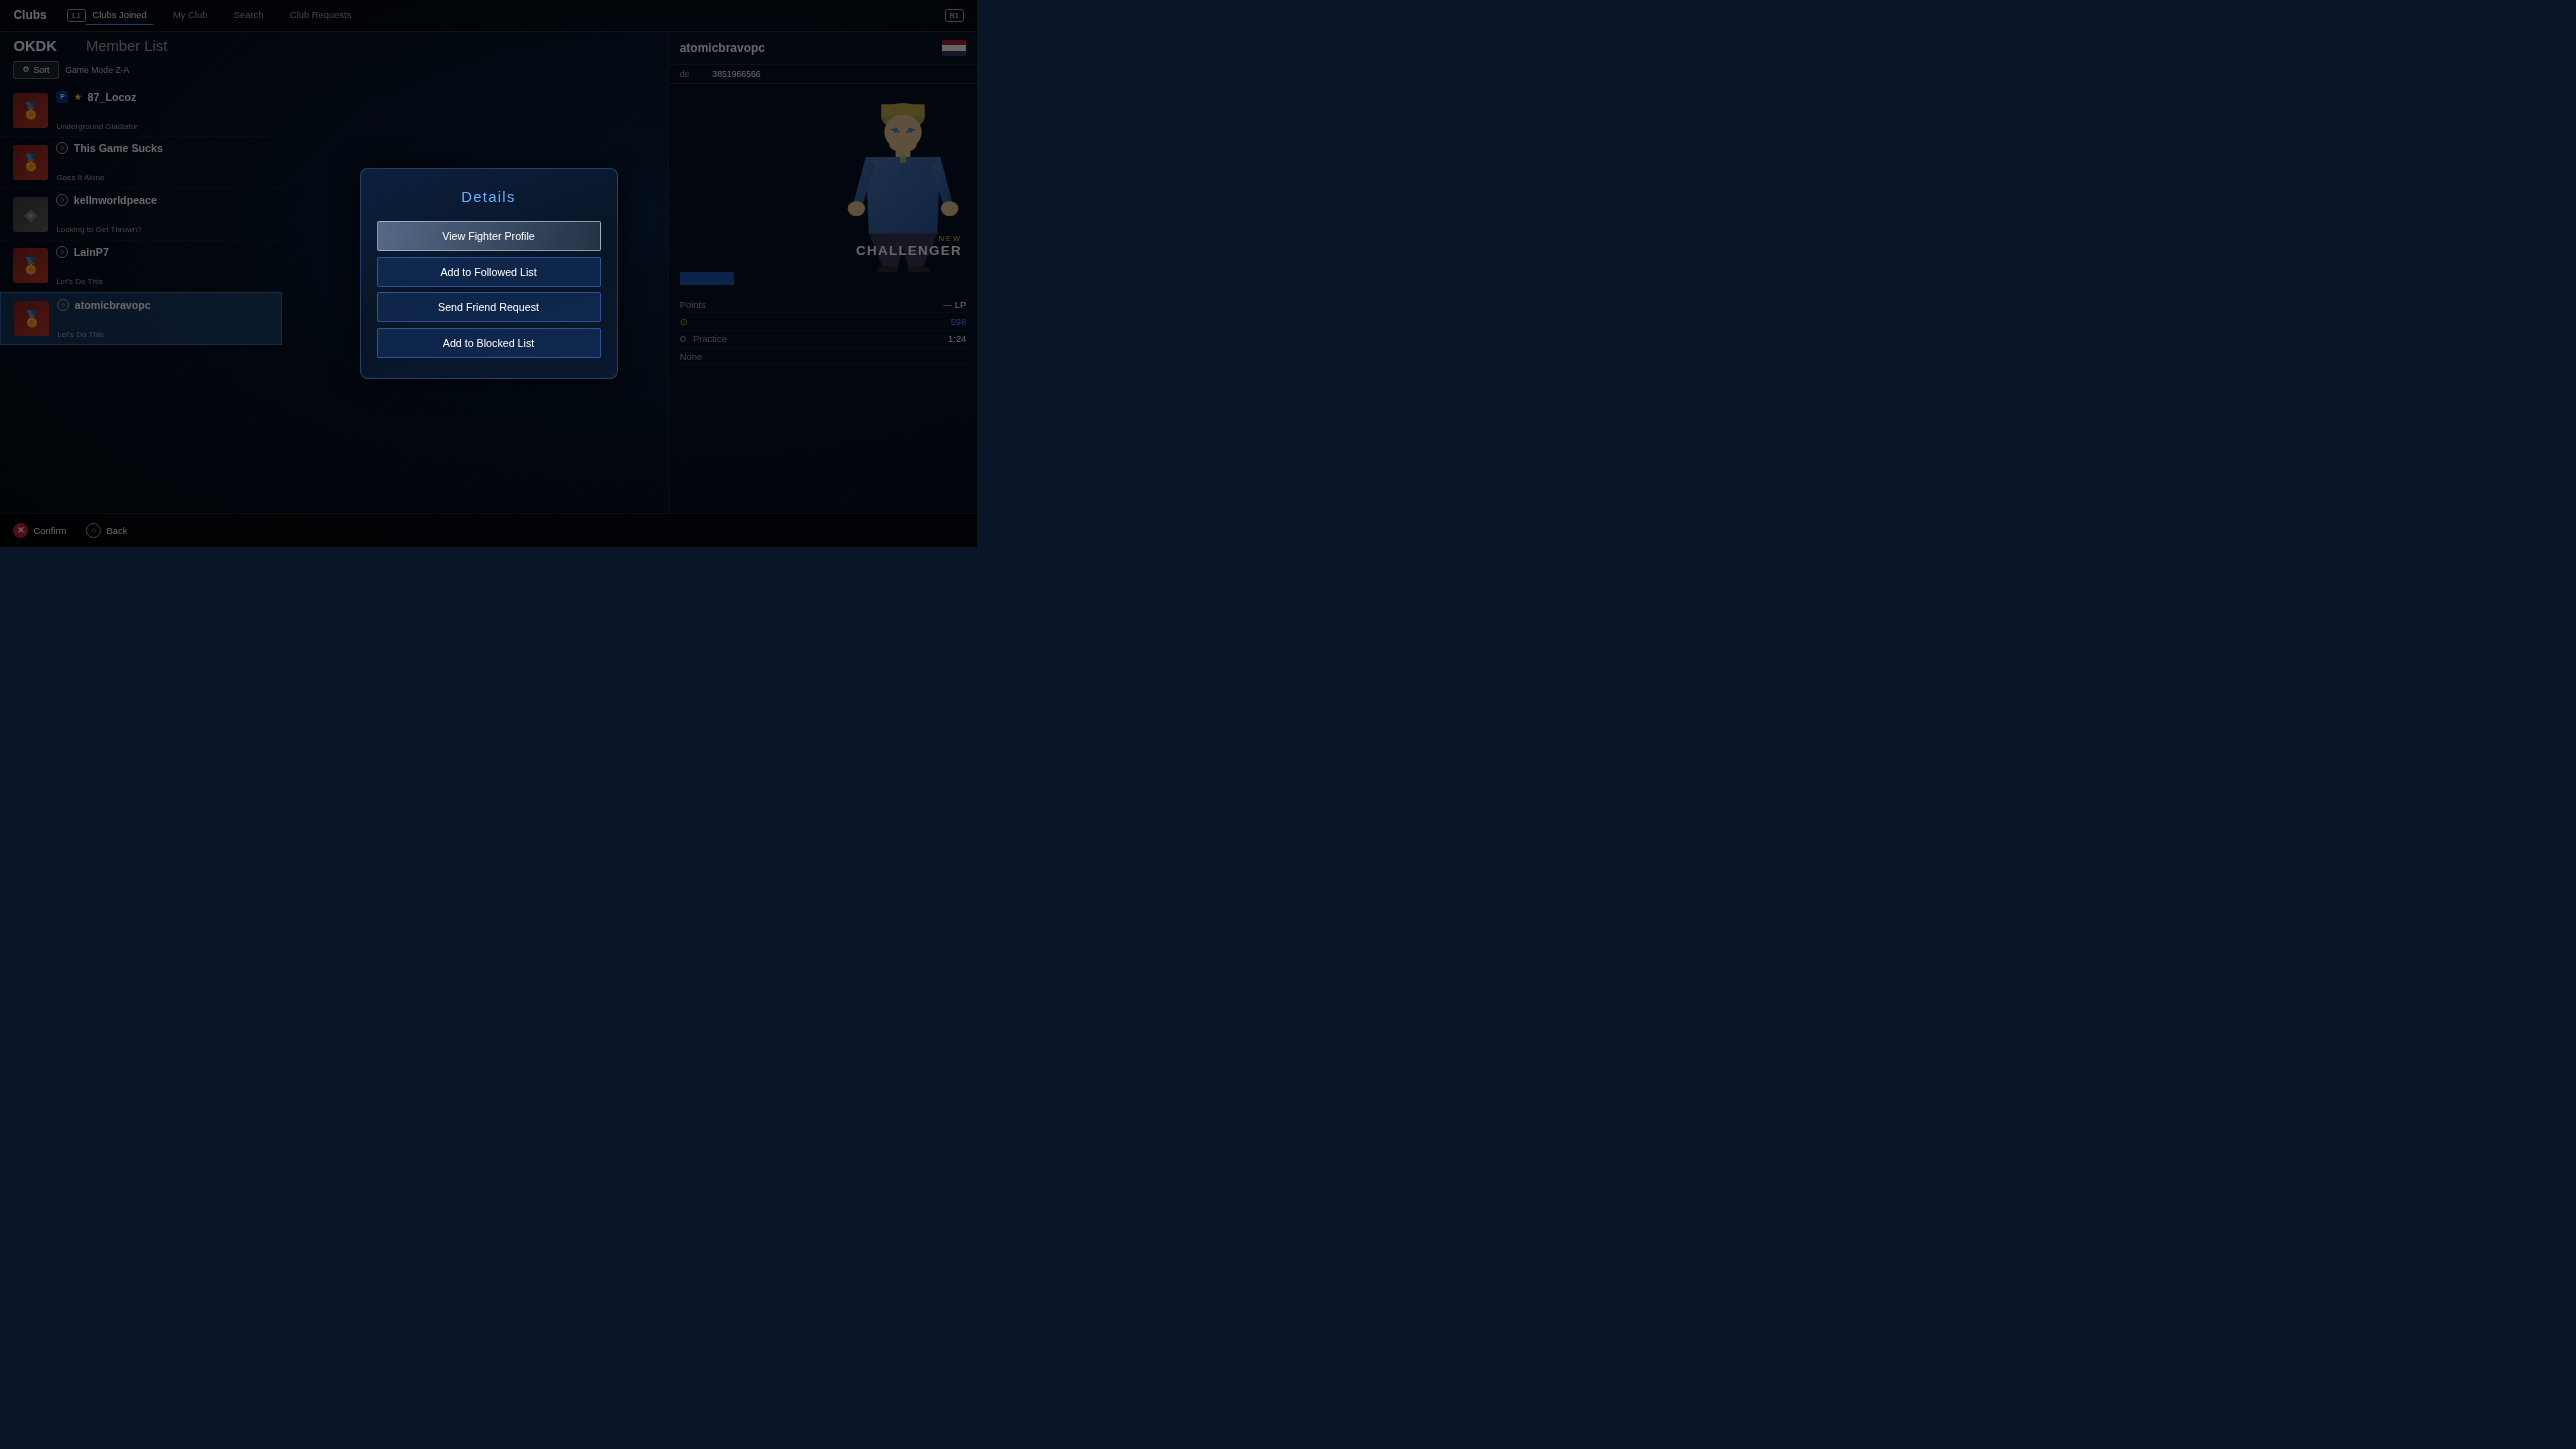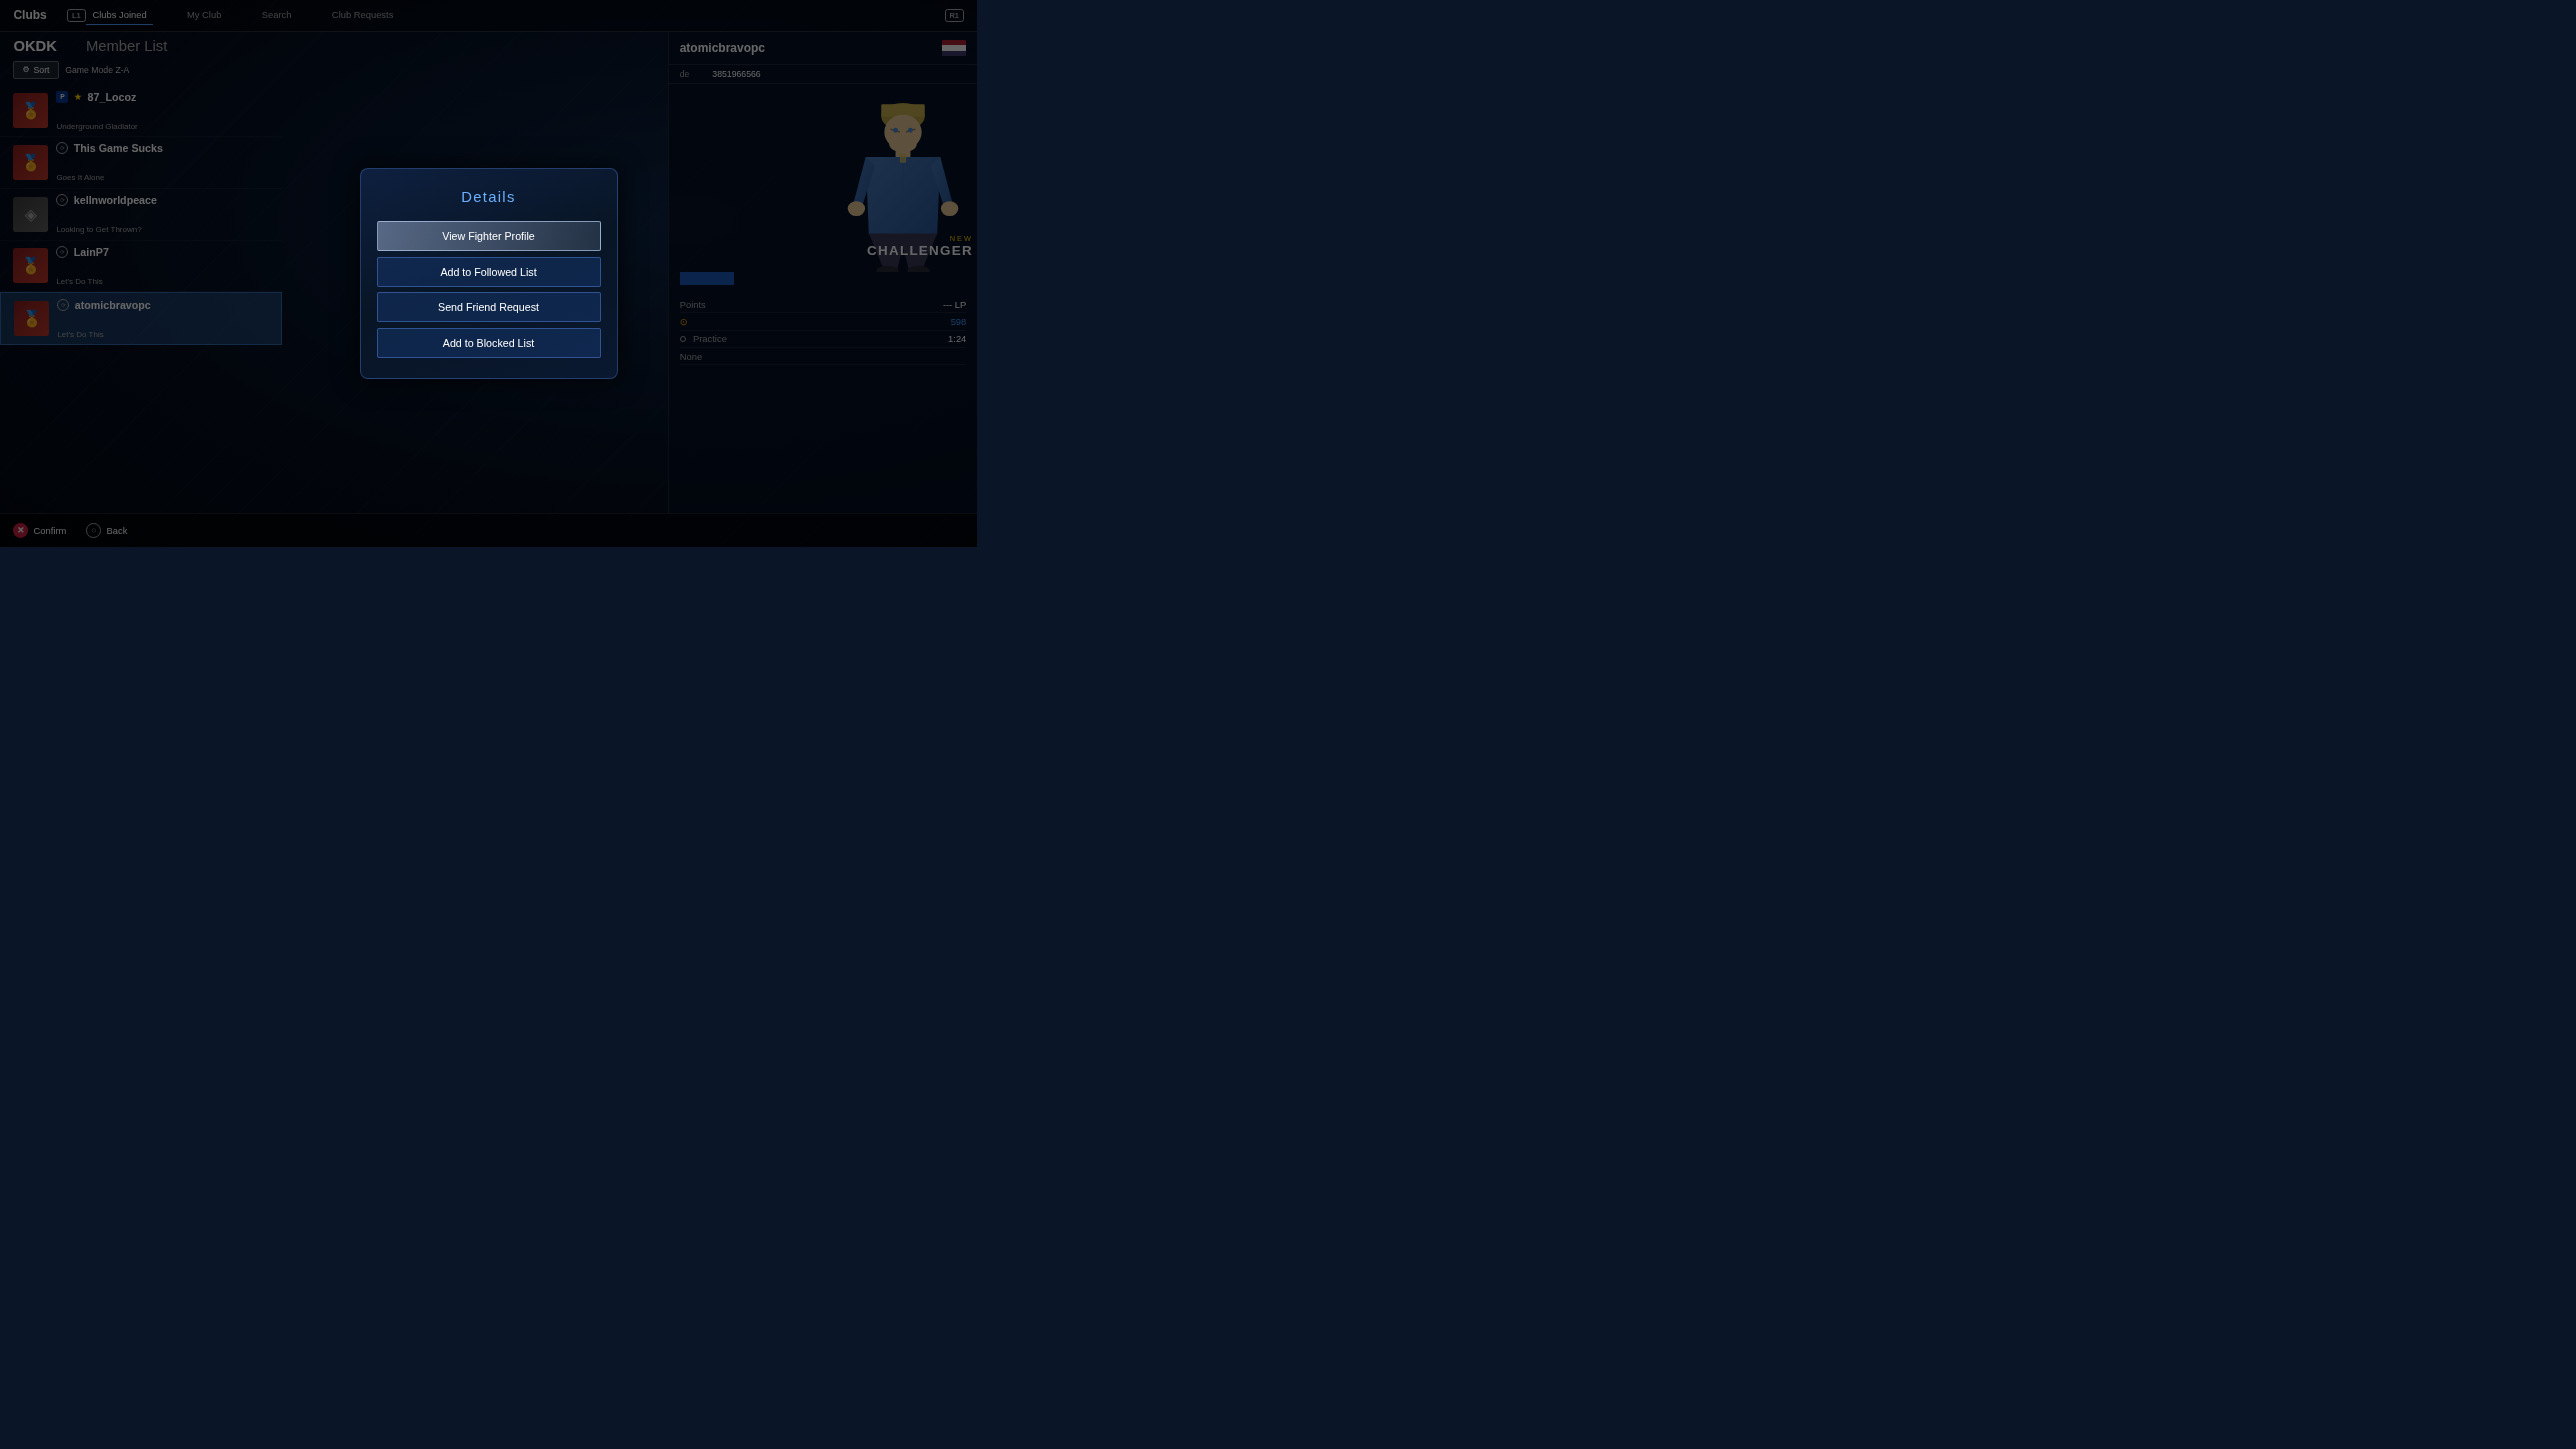--- a/index.html
+++ b/index.html
@@ -43,21 +43,21 @@
     .nav-tabs {
       display: flex;
       align-items: center;
       gap: 0;
       flex: 1;
     }
 
     .nav-tab-group {
       display: flex;
       align-items: flex-start;
-      gap: 27px;
+      gap: 13px;
       flex: 1;
     }
 
     .tab-trigger {
       display: inline-flex;
       align-items: center;
       justify-content: center;
       width: 19px;
       height: 13.4px;
       border: 1.3px solid #aaaaaa;
@@ -322,21 +322,21 @@
       width: 134px;
       height: 174px;
       position: absolute;
       right: 6.7px;
       bottom: 0;
     }
 
     .new-challenger-badge {
       position: absolute;
       bottom: 13.4px;
-      right: 4px;
+      right: 15px;
       text-align: right;
     }
 
     .new-text {
       font-size: 7.4px;
       color: #ffcc00;
       letter-spacing: 2px;
       text-transform: uppercase;
     }
 

